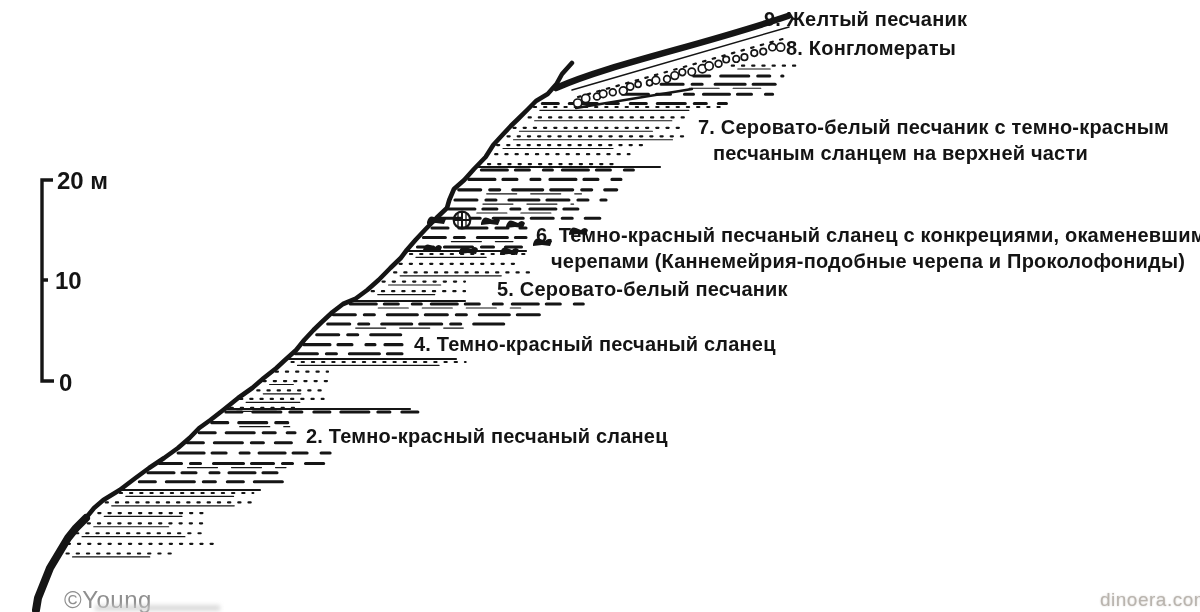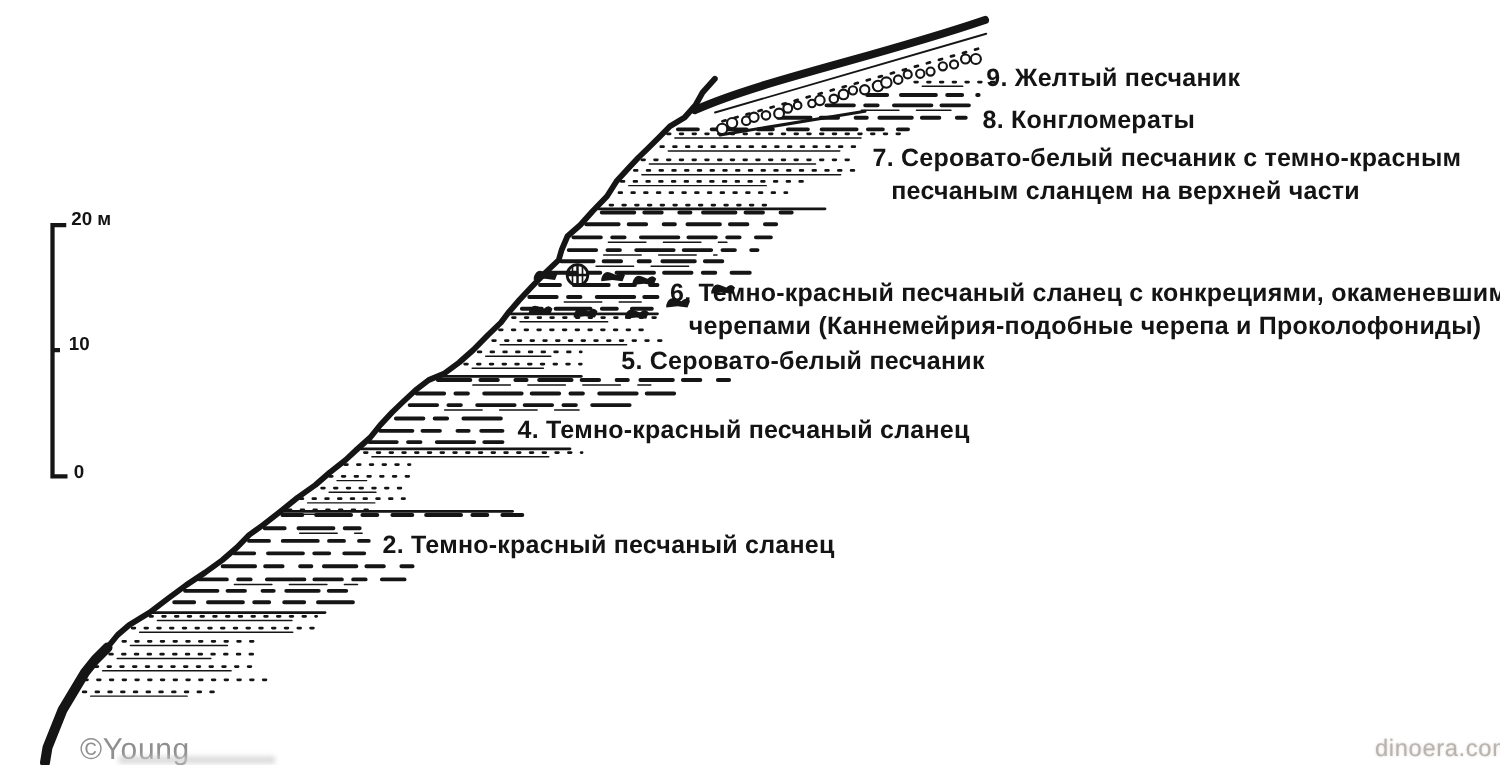--- a/index.html
+++ b/index.html
@@ -6,21 +6,21 @@
   .stage{
     position:relative;width:1200px;height:612px;background:#fff;overflow:hidden;
     font-family:"Liberation Sans","DejaVu Sans",sans-serif;
   }
   svg{position:absolute;left:0;top:0;}
   .lbl{
     position:absolute;color:#141414;font-weight:bold;font-size:20px;line-height:26px;
     white-space:nowrap;letter-spacing:0.2px;
   }
   .lbl .l2{display:block;margin-left:15px;}
-  .scaletxt{position:absolute;color:#141414;font-weight:bold;font-size:15px;white-space:nowrap;}
+  .scaletxt{position:absolute;color:#141414;font-weight:bold;font-size:24px;white-space:nowrap;}
   .credit-left{position:absolute;left:64px;top:586px;font-size:24px;color:#8f8f8f;letter-spacing:.5px;}
   .credit-right{position:absolute;left:1100px;top:589px;font-size:19px;color:#b9b4ae;
     letter-spacing:.5px;text-shadow:0 0 2px #cfcbc6;}
   .smudge{position:absolute;left:95px;top:605px;width:125px;height:6px;background:#cccccc;filter:blur(2px);opacity:.7;}
 </style>
 </head>
 <body>
 
 <div class="stage">
 
@@ -168,22 +168,22 @@
         <path d="M 533,244 q 2,-7 7,-5 l 5,2 q 4,-4 7,0 l -2,5 l -8,-1 l -9,1 z" fill="#151515" stroke="none"></path>
         <path d="M 569,233 q 2,-7 7,-5 l 5,2 q 4,-4 7,0 l -2,5 l -8,-1 l -9,1 z" fill="#151515" stroke="none"></path>
       </g>
     <path d="M53,180 H42 V381 H54 M42,280 H48" stroke="#151515" stroke-width="3.4" fill="none"></path>
   </svg>
 
   <div class="scaletxt" style="left:57px;top:167px;">20 м</div>
   <div class="scaletxt" style="left:55px;top:267px;">10</div>
   <div class="scaletxt" style="left:59px;top:369px;">0</div>
 
-  <div class="lbl" style="left:789px;top:6px;margin-top:44px;">9. Желтый песчаник</div>
-  <div class="lbl" style="left:786px;top:35px;margin-top:48px;">8. Конгломераты</div>
+  <div class="lbl" style="left:764px;top:6px;">9. Желтый песчаник</div>
+  <div class="lbl" style="left:786px;top:35px;">8. Конгломераты</div>
 
   <div class="lbl" style="left:698px;top:114px;">
     <span>7. Серовато-белый песчаник с темно-красным</span>
     <span class="l2">песчаным сланцем на верхней части</span>
   </div>
 
   <div class="lbl" style="left:536px;top:222px;">
     <span>6. Темно-красный песчаный сланец с конкрециями, окаменевшими</span>
     <span class="l2">черепами (Каннемейрия-подобные черепа и Проколофониды)</span>
   </div>

